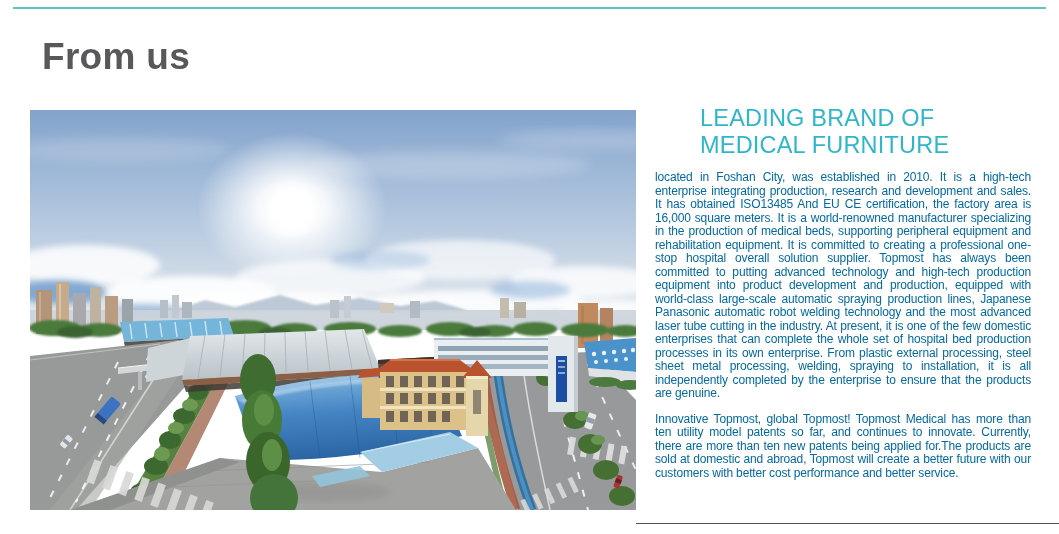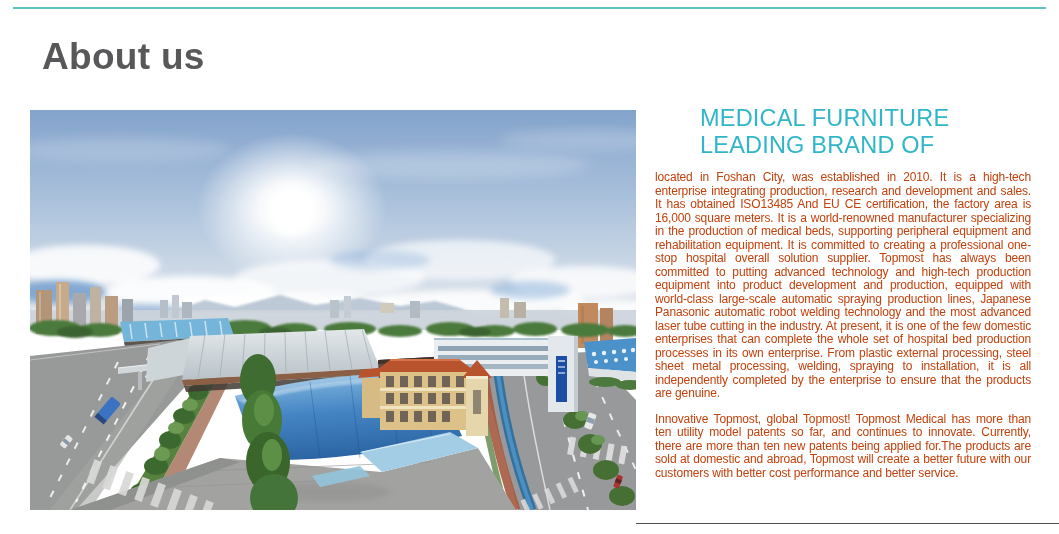--- a/index.html
+++ b/index.html
@@ -16,34 +16,34 @@
     position:absolute; left:30px; top:110px; width:606px; height:400px; overflow:hidden;
   }
   .photo svg { display:block; width:100%; height:100%; }
   .content { position:absolute; left:655px; top:105px; width:376px; }
   .lead-heading {
     margin:0 0 12px 0; padding-left:45px;
     color:#2fb6c9; font-size:23.5px; line-height:27px; font-weight:400; letter-spacing:0.2px;
   }
   .lead-heading span { display:block; }
   .content p {
-    margin:0 0 12px 0; color:#c2410c;
+    margin:0 0 12px 0; color:#0369a1;
     font-size:12px; line-height:13.5px; letter-spacing:-0.15px;
     text-align:justify;
   }
   .bottom-rule { position:absolute; left:636px; top:523px; width:423px; height:1px; background:#515151; }
 </style>
 </head>
 <body>
 
 <div class="canvas">
 
   <div class="top-rule"></div>
 
-  <h1 class="page-title">About us</h1>
+  <h1 class="page-title">From us</h1>
 
   <div class="photo">
     <svg viewBox="0 0 606 400" preserveAspectRatio="none">
       <defs>
         <linearGradient id="skyGrad" x1="0" y1="0" x2="0" y2="1">
           <stop offset="0" stop-color="#83a3cc"></stop>
           <stop offset="0.45" stop-color="#aec4dd"></stop>
           <stop offset="0.8" stop-color="#d3dde8"></stop>
           <stop offset="1" stop-color="#e8ebee"></stop>
         </linearGradient>
@@ -340,22 +340,22 @@
       </g>
       <g transform="translate(588,372) rotate(20)">
         <rect x="-3" y="-7" width="6" height="13" rx="1.5" fill="#aa3333"></rect>
         <rect x="-3" y="-3" width="6" height="4" fill="#662222"></rect>
       </g>
     </svg>
   </div>
 
   <div class="content">
     <h2 class="lead-heading">
+      <span>LEADING BRAND OF</span>
       <span>MEDICAL FURNITURE</span>
-      <span>LEADING BRAND OF</span>
     </h2>
     <p>located in Foshan City, was established in 2010.  It is a high-tech enterprise integrating production, research and development and sales. It has obtained ISO13485 And EU CE certification, the  factory area is 16,000 square meters. It is a world-renowned manufacturer specializing in the production of medical beds, supporting peripheral equipment and rehabilitation equipment. It is committed to creating a professional one-stop hospital overall solution supplier. Topmost has always been committed to putting advanced technology and high-tech production equipment into product development and production, equipped with world-class large-scale automatic spraying production lines, Japanese Panasonic automatic robot welding technology and the most advanced laser tube cutting in the industry. At present, it is one of the few domestic enterprises that can complete the whole set of hospital bed production processes in its own enterprise. From plastic external processing, steel sheet metal processing, welding, spraying to installation, it is all independently completed by the enterprise to ensure that the products are genuine.</p>
     <p>Innovative Topmost, global Topmost! Topmost Medical has more than ten utility model patents so far, and continues to innovate. Currently, there are more than ten new patents being applied for.The products are sold at domestic  and abroad, Topmost will create a better future with our customers with better cost performance and better service.</p>
   </div>
 
   <div class="bottom-rule"></div>
 
 </div>
 
 </body></html>

